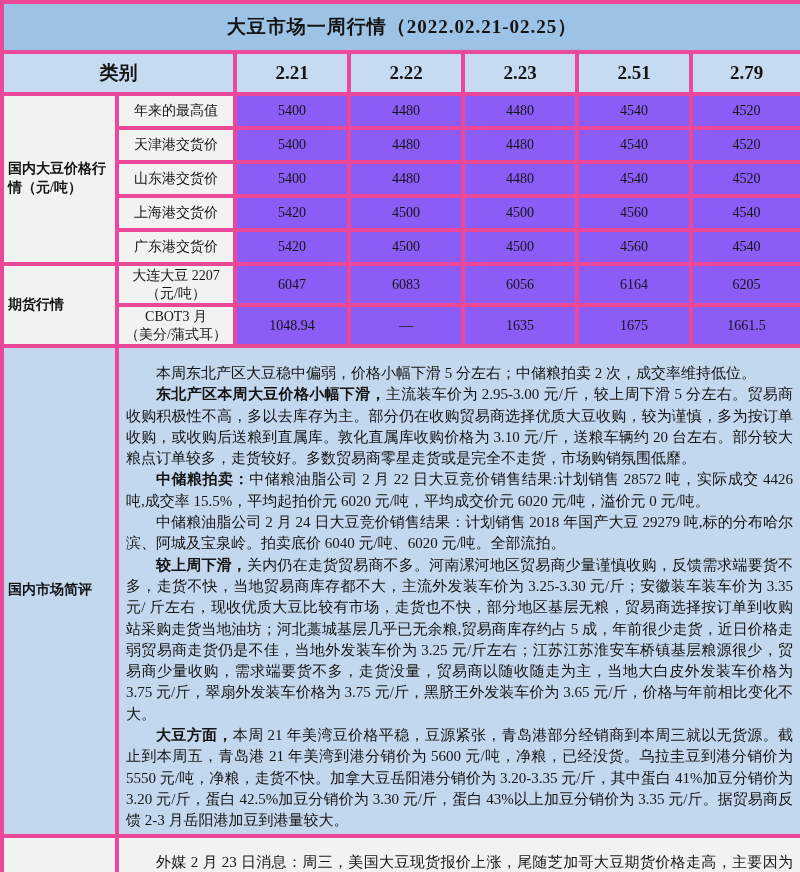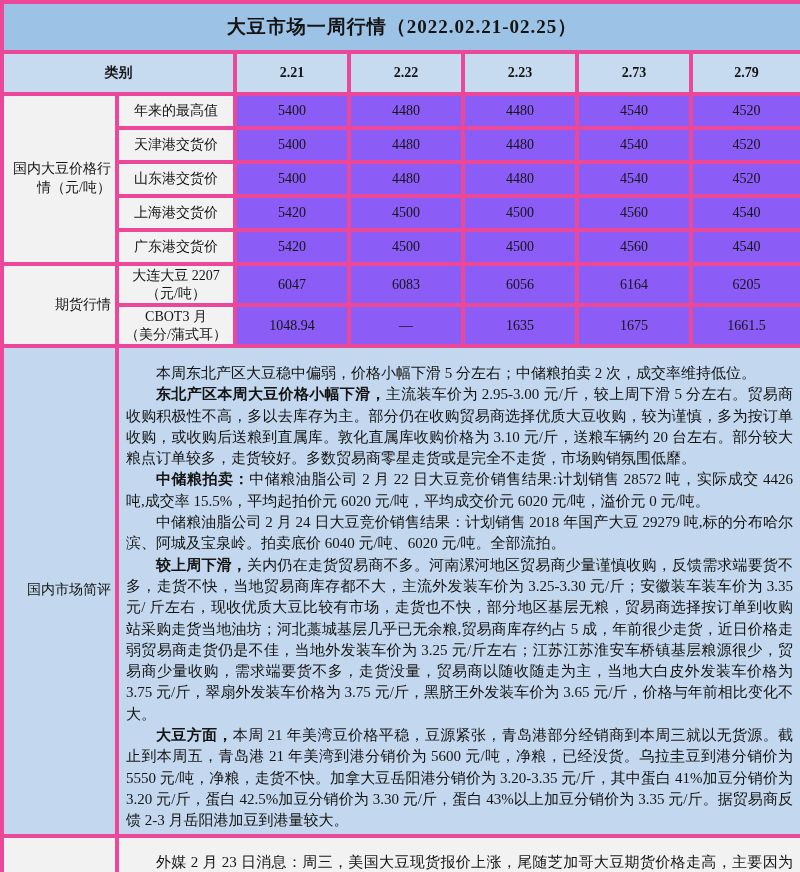--- a/index.html
+++ b/index.html
@@ -27,28 +27,28 @@
     font-weight: bold;
     font-size: 19px;
     height: 44px;
     letter-spacing: 1px;
   }
   .header-cell {
     background: #c6dbf0;
     text-align: center;
     vertical-align: middle;
     font-weight: bold;
-    font-size: 14px;
+    font-size: 19px;
     height: 36px;
   }
   .sec-label {
     background: #f2f2f2;
-    text-align: right;
+    text-align: left;
     vertical-align: middle;
-    font-weight: normal;
+    font-weight: bold;
     font-size: 14px;
     padding: 9px 4px;
     line-height: 1.35;
   }
   .item-cell {
     background: #f2f2f2;
     text-align: center;
     vertical-align: middle;
     font-size: 14px;
     white-space: pre-line;
@@ -98,21 +98,21 @@
   <tbody>
       <tr>
     <td class="title-cell" colspan="7">大豆市场一周行情（2022.02.21-02.25）</td>
   </tr>
 
   <tr class="sec-top">
     <td class="header-cell" colspan="2">类别</td>
     <td class="header-cell">2.21</td>
     <td class="header-cell">2.22</td>
     <td class="header-cell">2.23</td>
-    <td class="header-cell">2.73</td>
+    <td class="header-cell">2.51</td>
     <td class="header-cell">2.79</td>
   </tr>
 
   <tr class="price-row sec-top">
     <td class="sec-label" rowspan="5">国内大豆价格行情（元/吨）</td>
     <td class="item-cell">年来的最高值</td>
     <td class="val-cell">5400</td>
     <td class="val-cell">4480</td>
     <td class="val-cell">4480</td>
     <td class="val-cell">4540</td>

